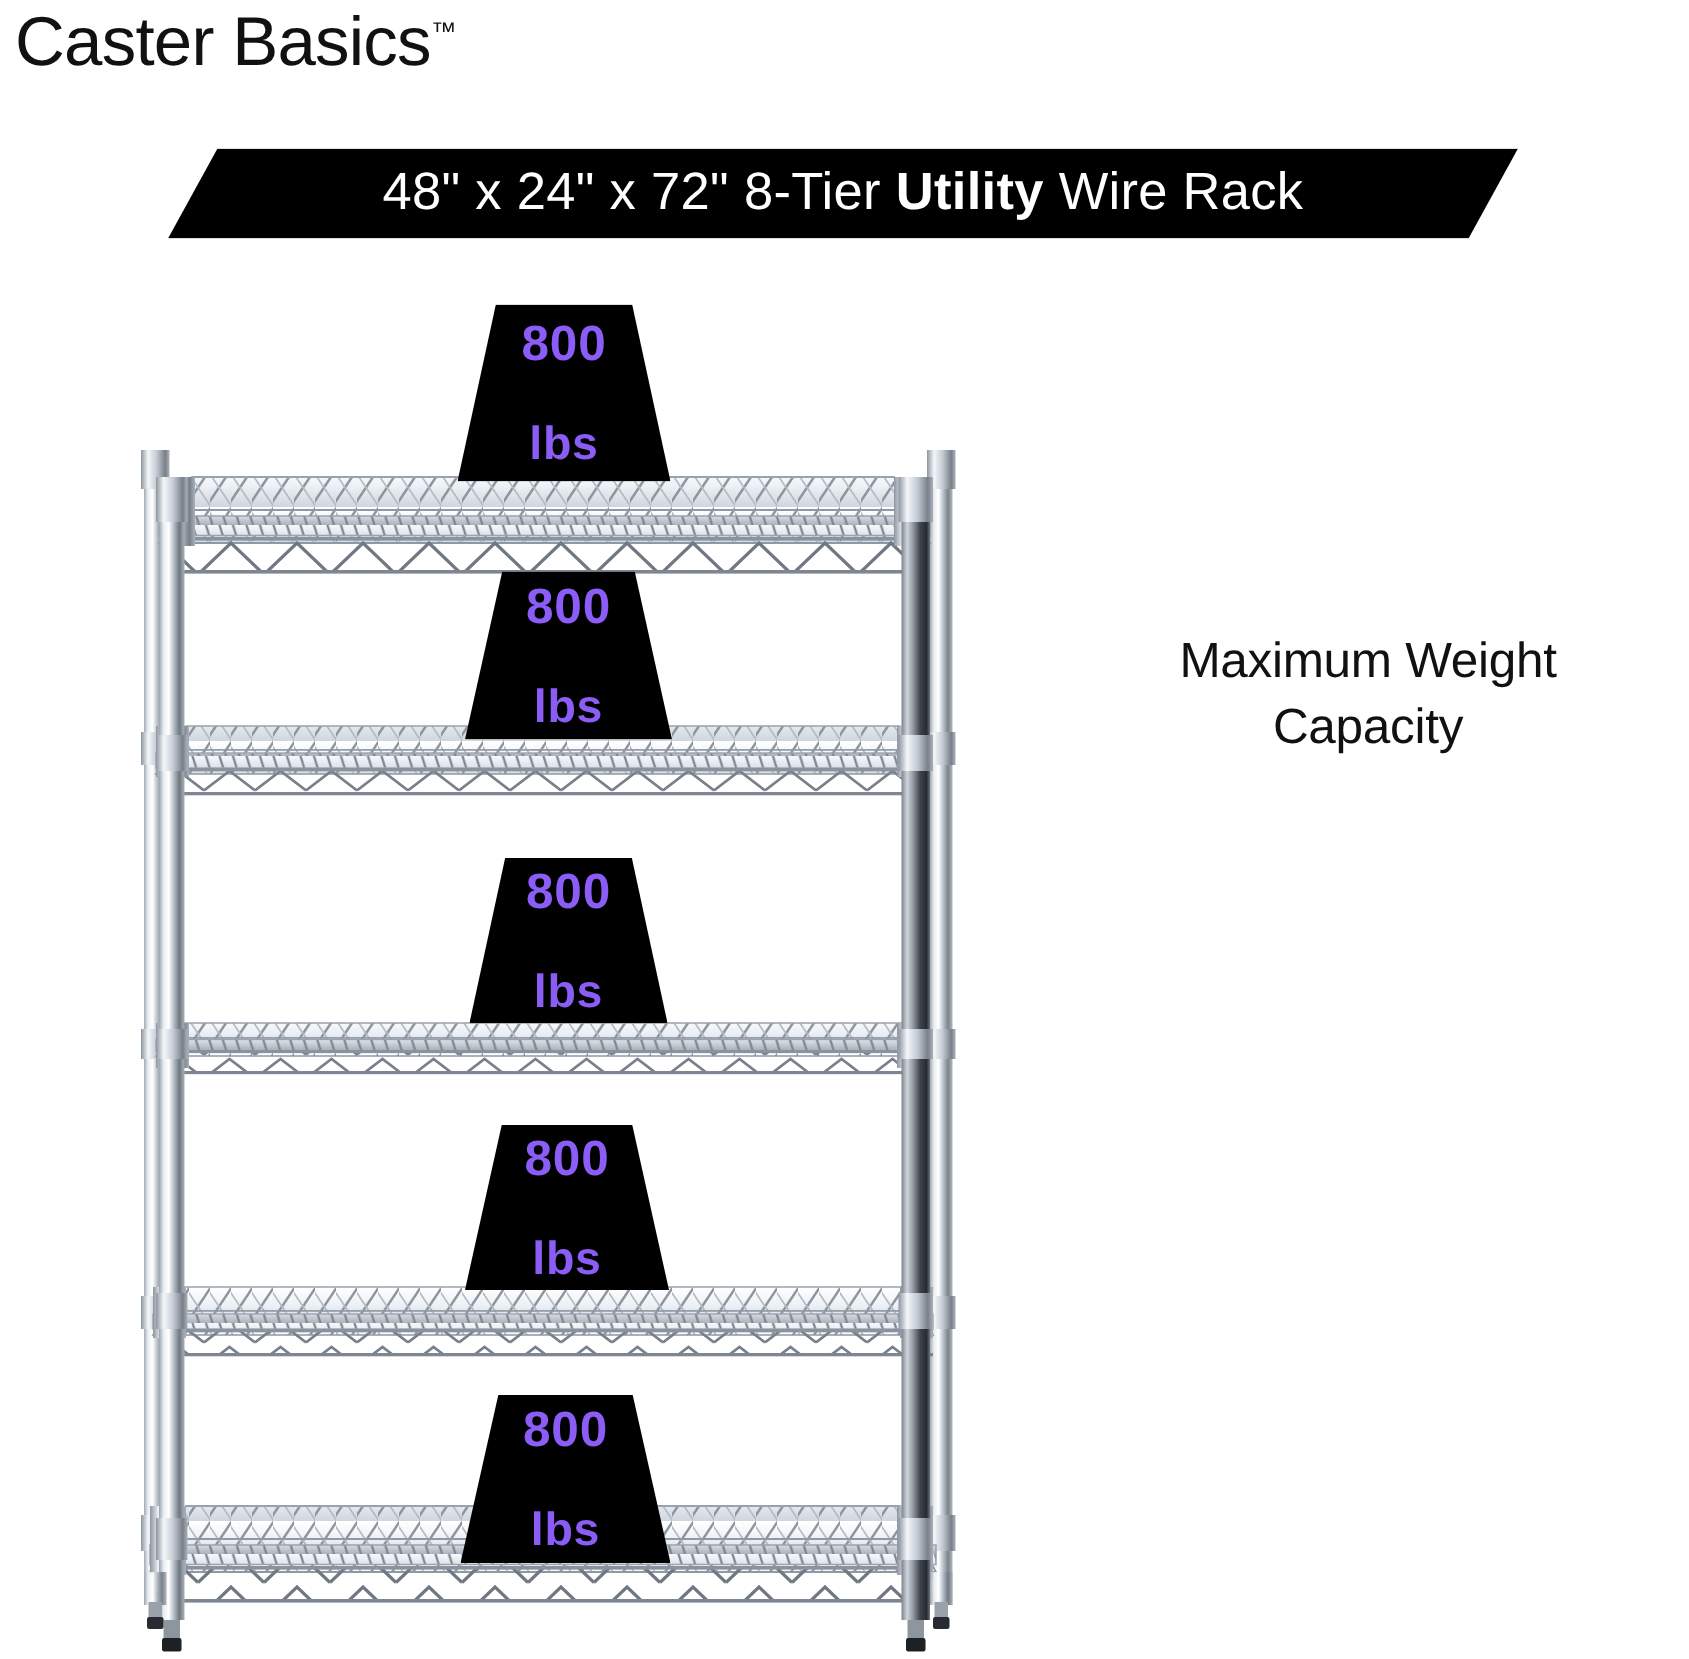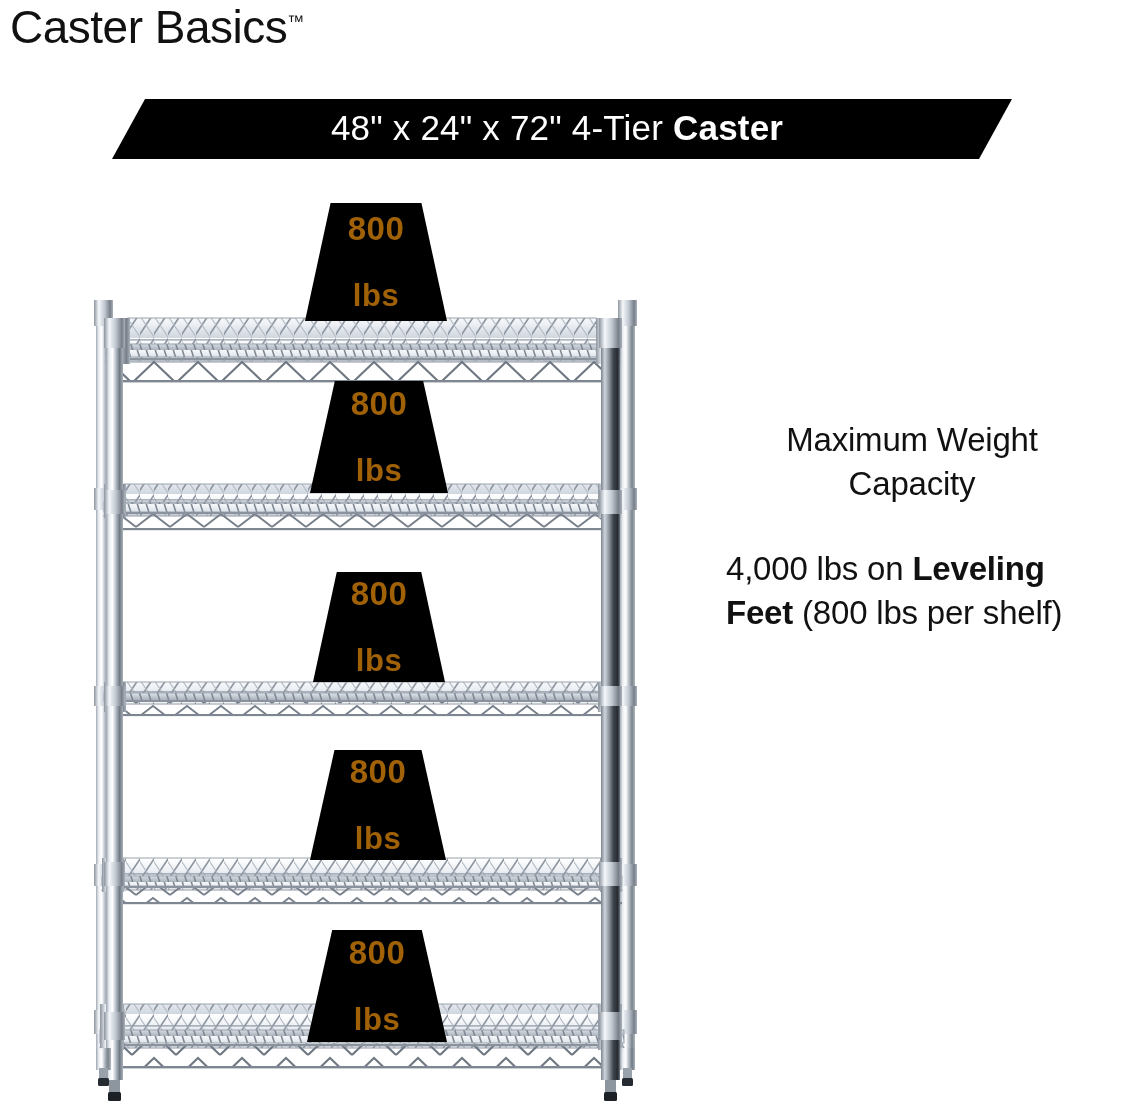--- a/index.html
+++ b/index.html
@@ -54,36 +54,36 @@
   .callout .tz{
     width:100%;height:100%;background:#000;
     -webkit-clip-path:polygon(18% 0,82% 0,100% 100%,0 100%);
     clip-path:polygon(18% 0,82% 0,100% 100%,0 100%);
     position:absolute;left:0;top:0;
   }
   .callout .lbl{
     position:absolute;left:0;top:0;width:100%;height:100%;
     display:flex;flex-direction:column;align-items:center;
     justify-content:center;gap:2px;
-    color:#a16207;font-weight:700;line-height:1.02;
+    color:#8b5cf6;font-weight:700;line-height:1.02;
     pointer-events:none;
   }
   .callout .num{font-size:33px;letter-spacing:0.5px;}
   .callout .unit{font-size:31px;letter-spacing:0.5px;margin-top:32px;}
 </style>
 </head>
 <body>
 
 <div id="brand">
   <span>Caster Basics</span><span class="tm">™</span>
 </div>
 
 <div id="banner">
   <div id="banner-text">
-    <span>48" x 24" x 72"</span>&nbsp;<span>4-Tier</span>&nbsp;<b>Caster</b>&nbsp;
+    <span>48" x 24" x 72"</span>&nbsp;<span>8-Tier</span>&nbsp;<b>Utility</b>&nbsp;<span>Wire Rack</span>
   </div>
 </div>
 
 <div id="rack">
 <svg width="700" height="1106" viewBox="0 0 700 1106" xmlns="http://www.w3.org/2000/svg">
   <defs>
     <linearGradient id="postG" x1="0" y1="0" x2="1" y2="0">
       <stop offset="0%" stop-color="#9aa2ac"></stop>
       <stop offset="18%" stop-color="#e9edf2"></stop>
       <stop offset="38%" stop-color="#ffffff"></stop>
@@ -288,15 +288,14 @@
   <div class="tz"></div>
   <div class="lbl">
     <span class="num">800</span>
     <span class="unit">lbs</span>
   </div>
 </div>
 
 <div id="copy">
   <div class="head">Maximum Weight Capacity</div>
 
-  <p><span>4,000 lbs</span><span> on </span><b>Leveling Feet</b><span> (800 lbs per shelf)</span></p>
 
 </div>
 
 </body></html>

